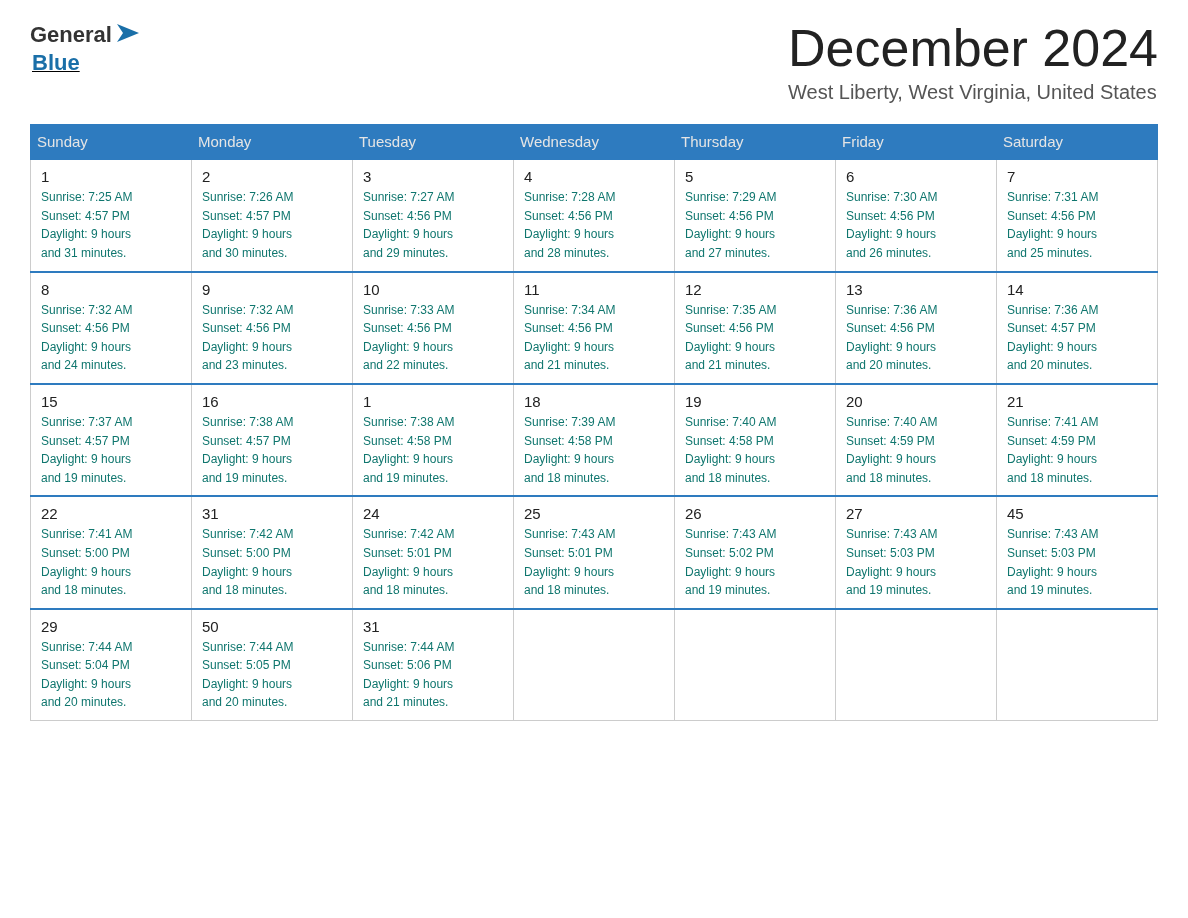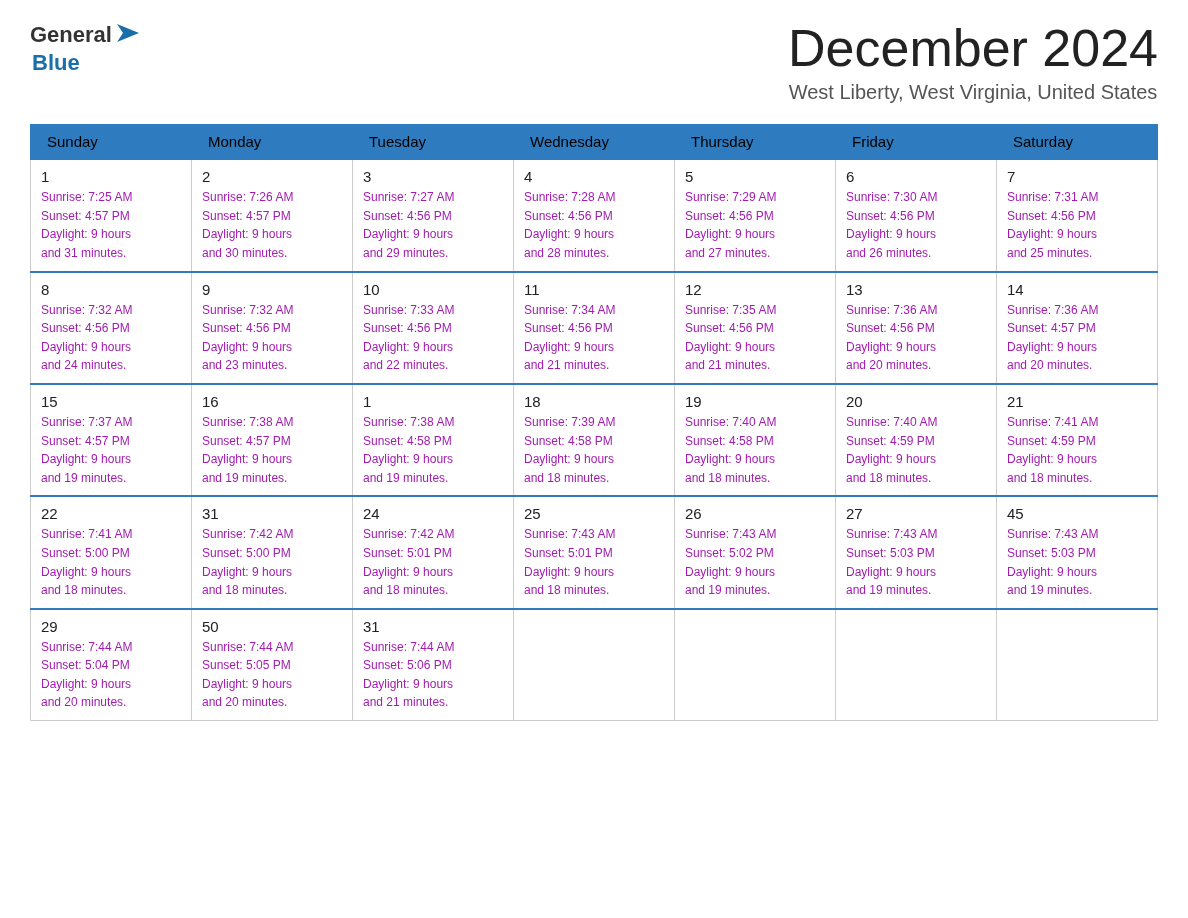--- a/index.html
+++ b/index.html
@@ -20,43 +20,43 @@
       font-size: 22px;
       font-weight: bold;
       color: #333;
     }
     .logo-text-blue {
       font-size: 22px;
       font-weight: bold;
       color: #1a6fa8;
     }
     .title-block {
-      text-align: center;
+      text-align: left;
     }
     .month-year {
       font-size: 52px;
       font-weight: normal;
       color: #222;
       line-height: 1.1;
     }
     .location {
       font-size: 20px;
       color: #555;
       margin-top: 4px;
     }
     .calendar {
       width: 100%;
       border-collapse: collapse;
     }
     .calendar th {
       background-color: #2e7bbf;
-      color: #000000;
+      color: #e5e5e5;
       font-size: 15px;
       font-weight: normal;
-      padding: 8px 16px;
+      padding: 8px 6px;
       text-align: left;
       border: 1px solid #2e7bbf;
     }
     .calendar td {
       vertical-align: top;
       padding: 8px 10px;
       border: 1px solid #ccc;
       font-size: 12.5px;
       color: #333;
       width: calc(100% / 7);
@@ -71,21 +71,21 @@
     }
     .day-num {
       font-size: 15px;
       font-weight: normal;
       color: #222;
       display: block;
       margin-bottom: 3px;
     }
     .day-info {
       font-size: 12px;
-      color: #a21caf;
+      color: #0f766e;
       line-height: 1.55;
     }
     .empty-cell {
       background: #fff;
     }
     .logo-wrapper {
       display: flex;
       flex-direction: column;
       align-items: flex-start;
     }
@@ -98,21 +98,21 @@
 <body>
 
 <div class="header">
   <div class="logo-wrapper">
     <div class="logo-row">
       <span class="logo-text-general">General</span>
       <svg width="30" height="30" viewBox="0 0 30 30" style="margin: 0 1px; position:relative; top:-2px;">
         <polygon points="4,6 26,15 4,24 10,15" fill="#1a6fa8"></polygon>
       </svg>
     </div>
-    <div style="margin-left:2px;">
+    <div style="margin-left:2px;text-decoration:underline;">
       <span class="logo-text-blue">Blue</span>
     </div>
   </div>
   <div class="title-block">
     <div class="month-year">December 2024</div>
     <div class="location">West Liberty, West Virginia, United States</div>
   </div>
 </div>
 
 <table class="calendar">

